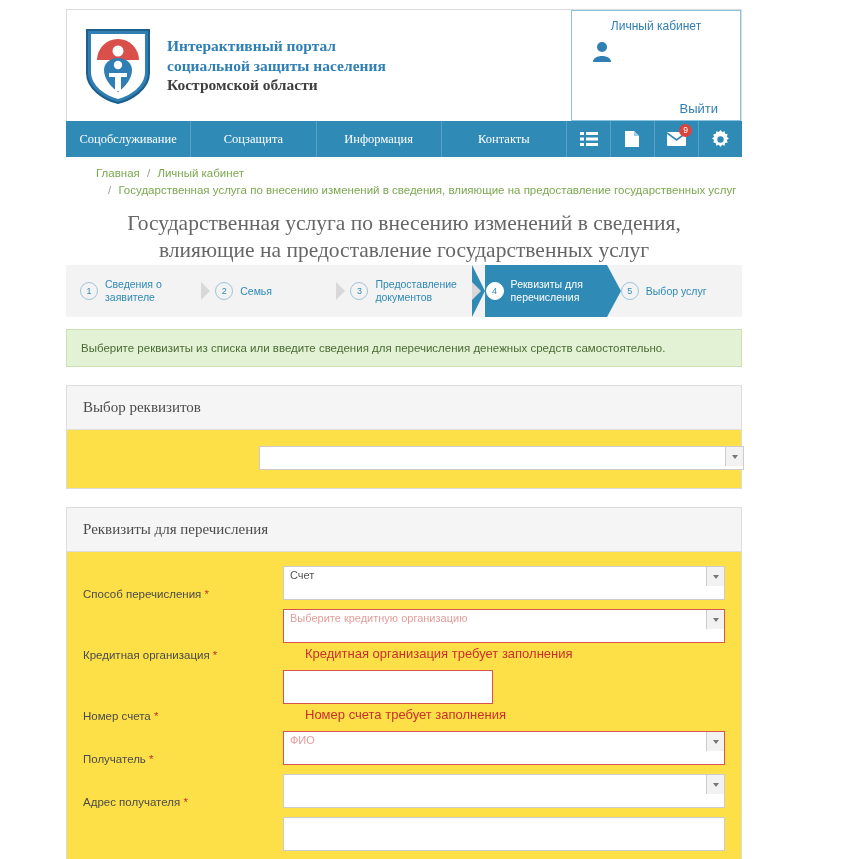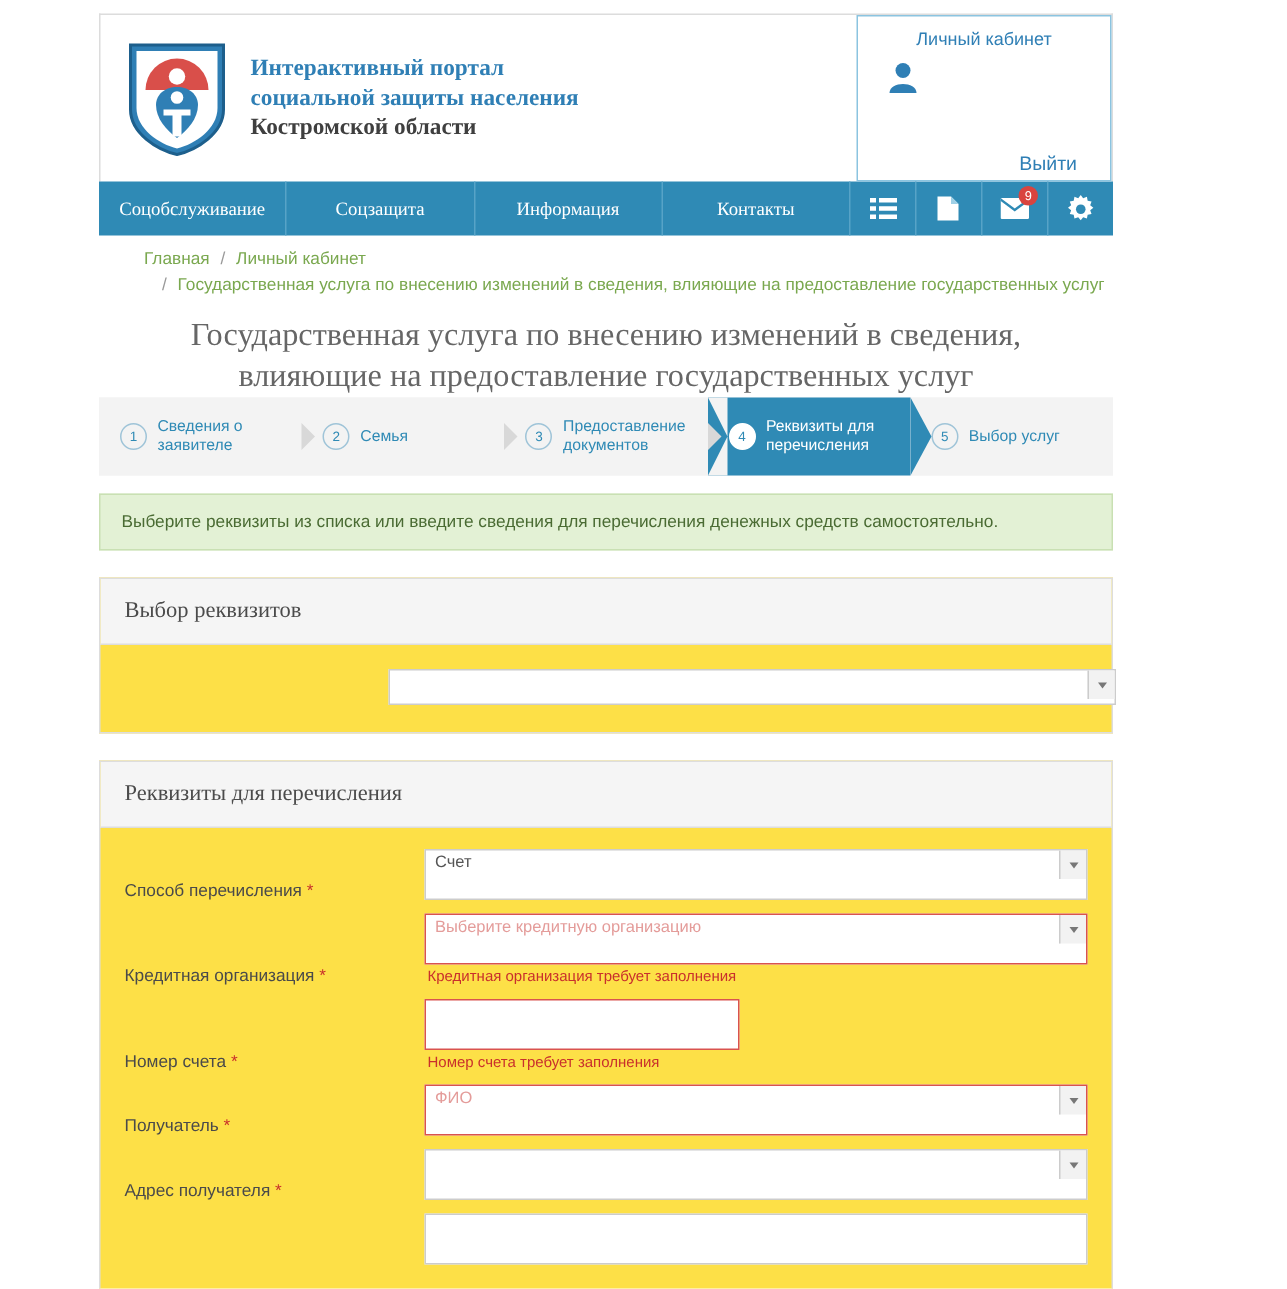--- a/index.html
+++ b/index.html
@@ -326,22 +326,23 @@
     width: 0; height: 0;
     border-left: 3px solid transparent;
     border-right: 3px solid transparent;
     border-top: 4px solid #777;
   }
   .ctrl.error { border-color: #d9534f; }
   .ctrl .ph { color: #b9b9b9; }
   .ctrl.error .ph { color: #e49c9a; }
   .err-msg {
     color: #c9302c;
-    font-size: 10px;
+    font-size: 13px;
     padding: 3px 0 0 2px;
+    margin-left: 20px;
   }
   .big-select { height: 24px; }
   .input-small { width: 210px; }
 
   .select-row-top {
     width: 485px;
     margin-left: 176px;
   }
 
   

